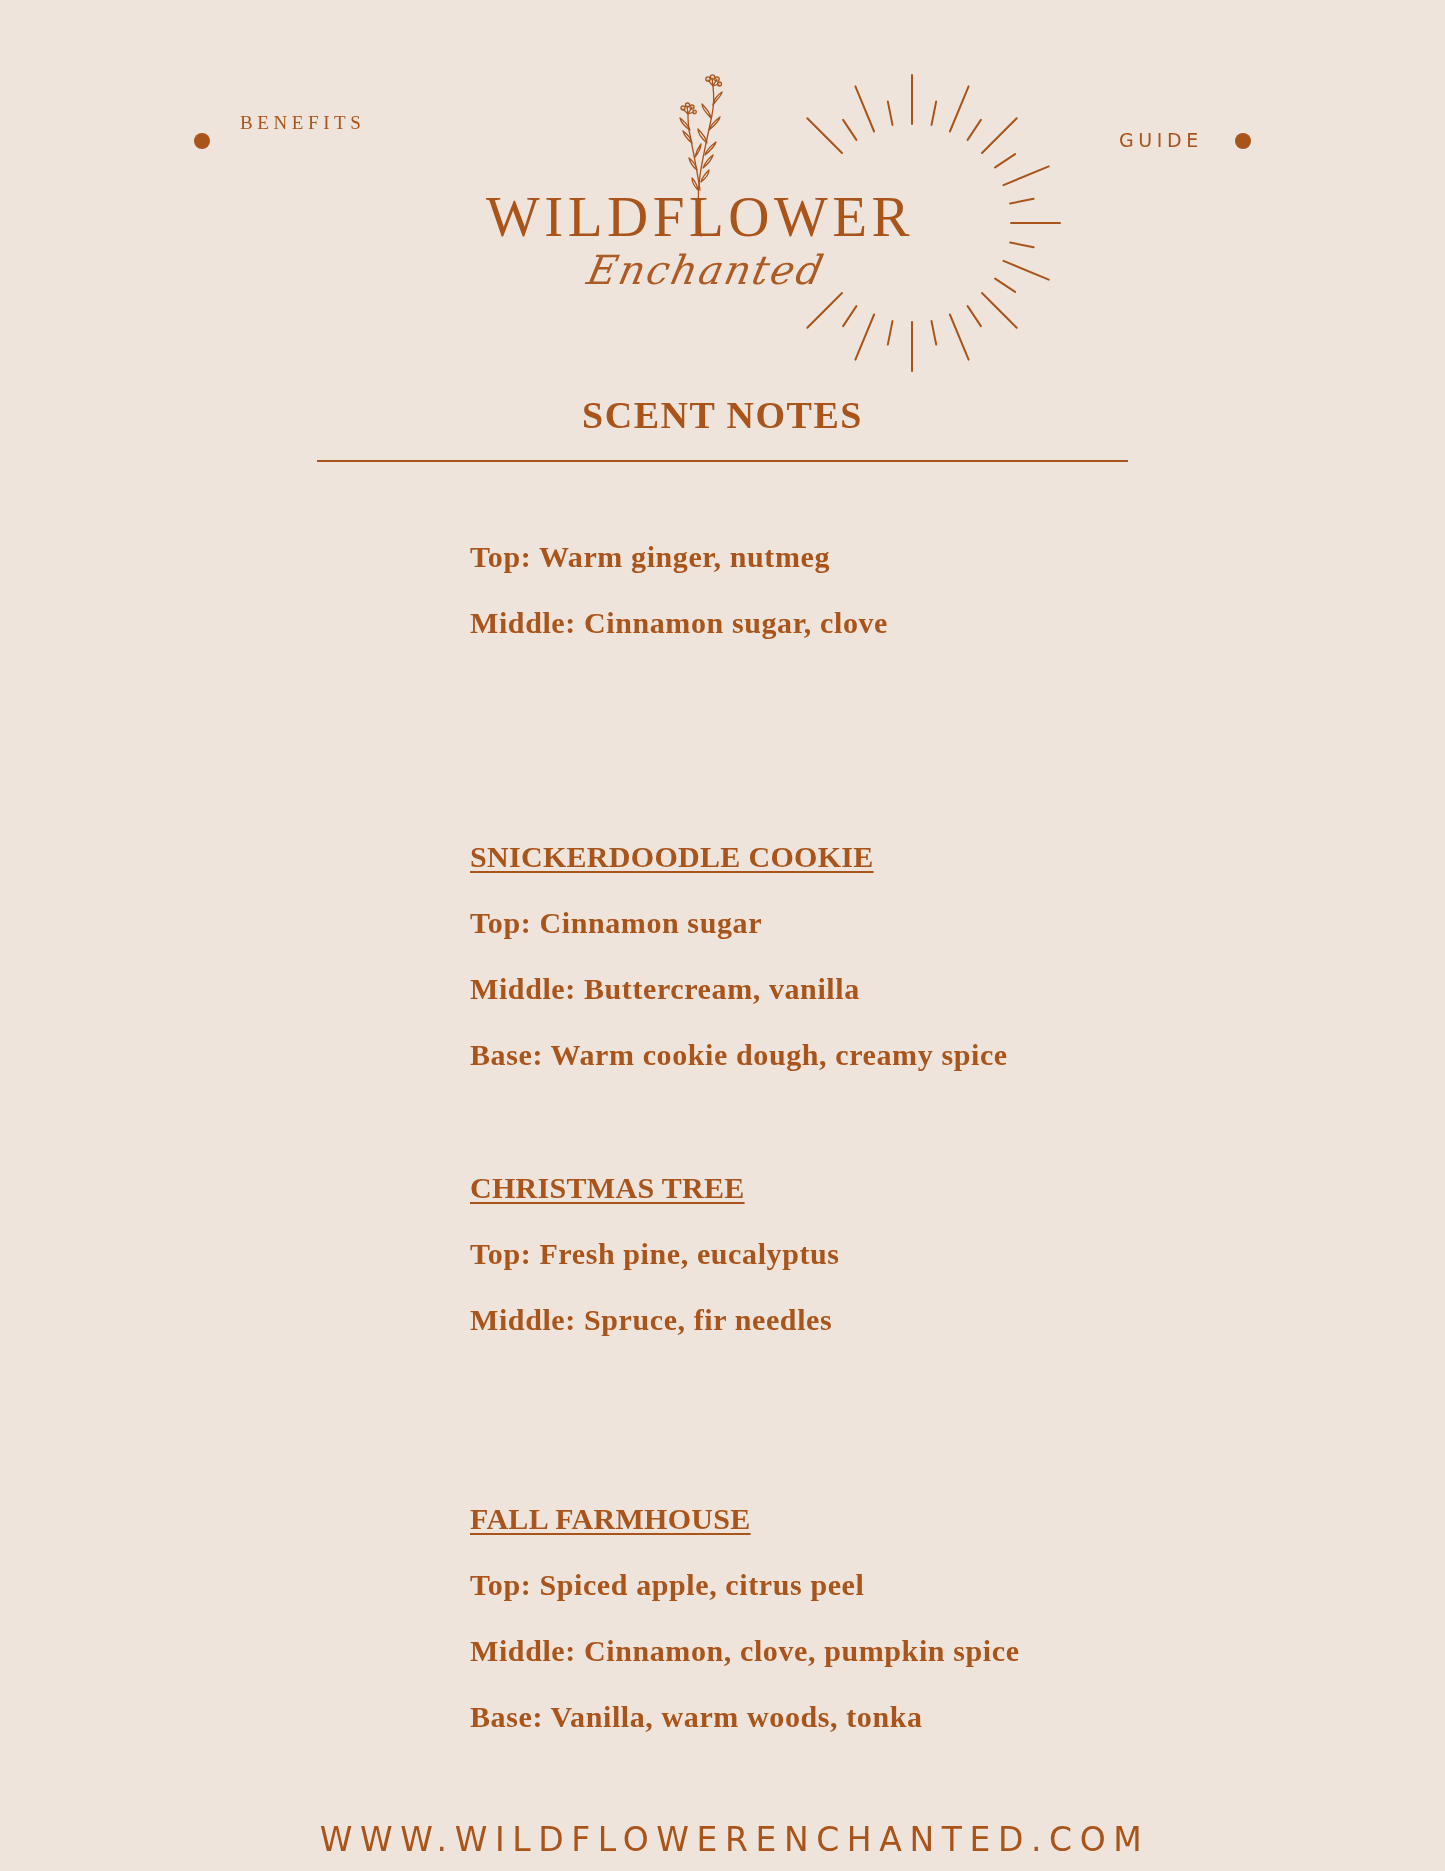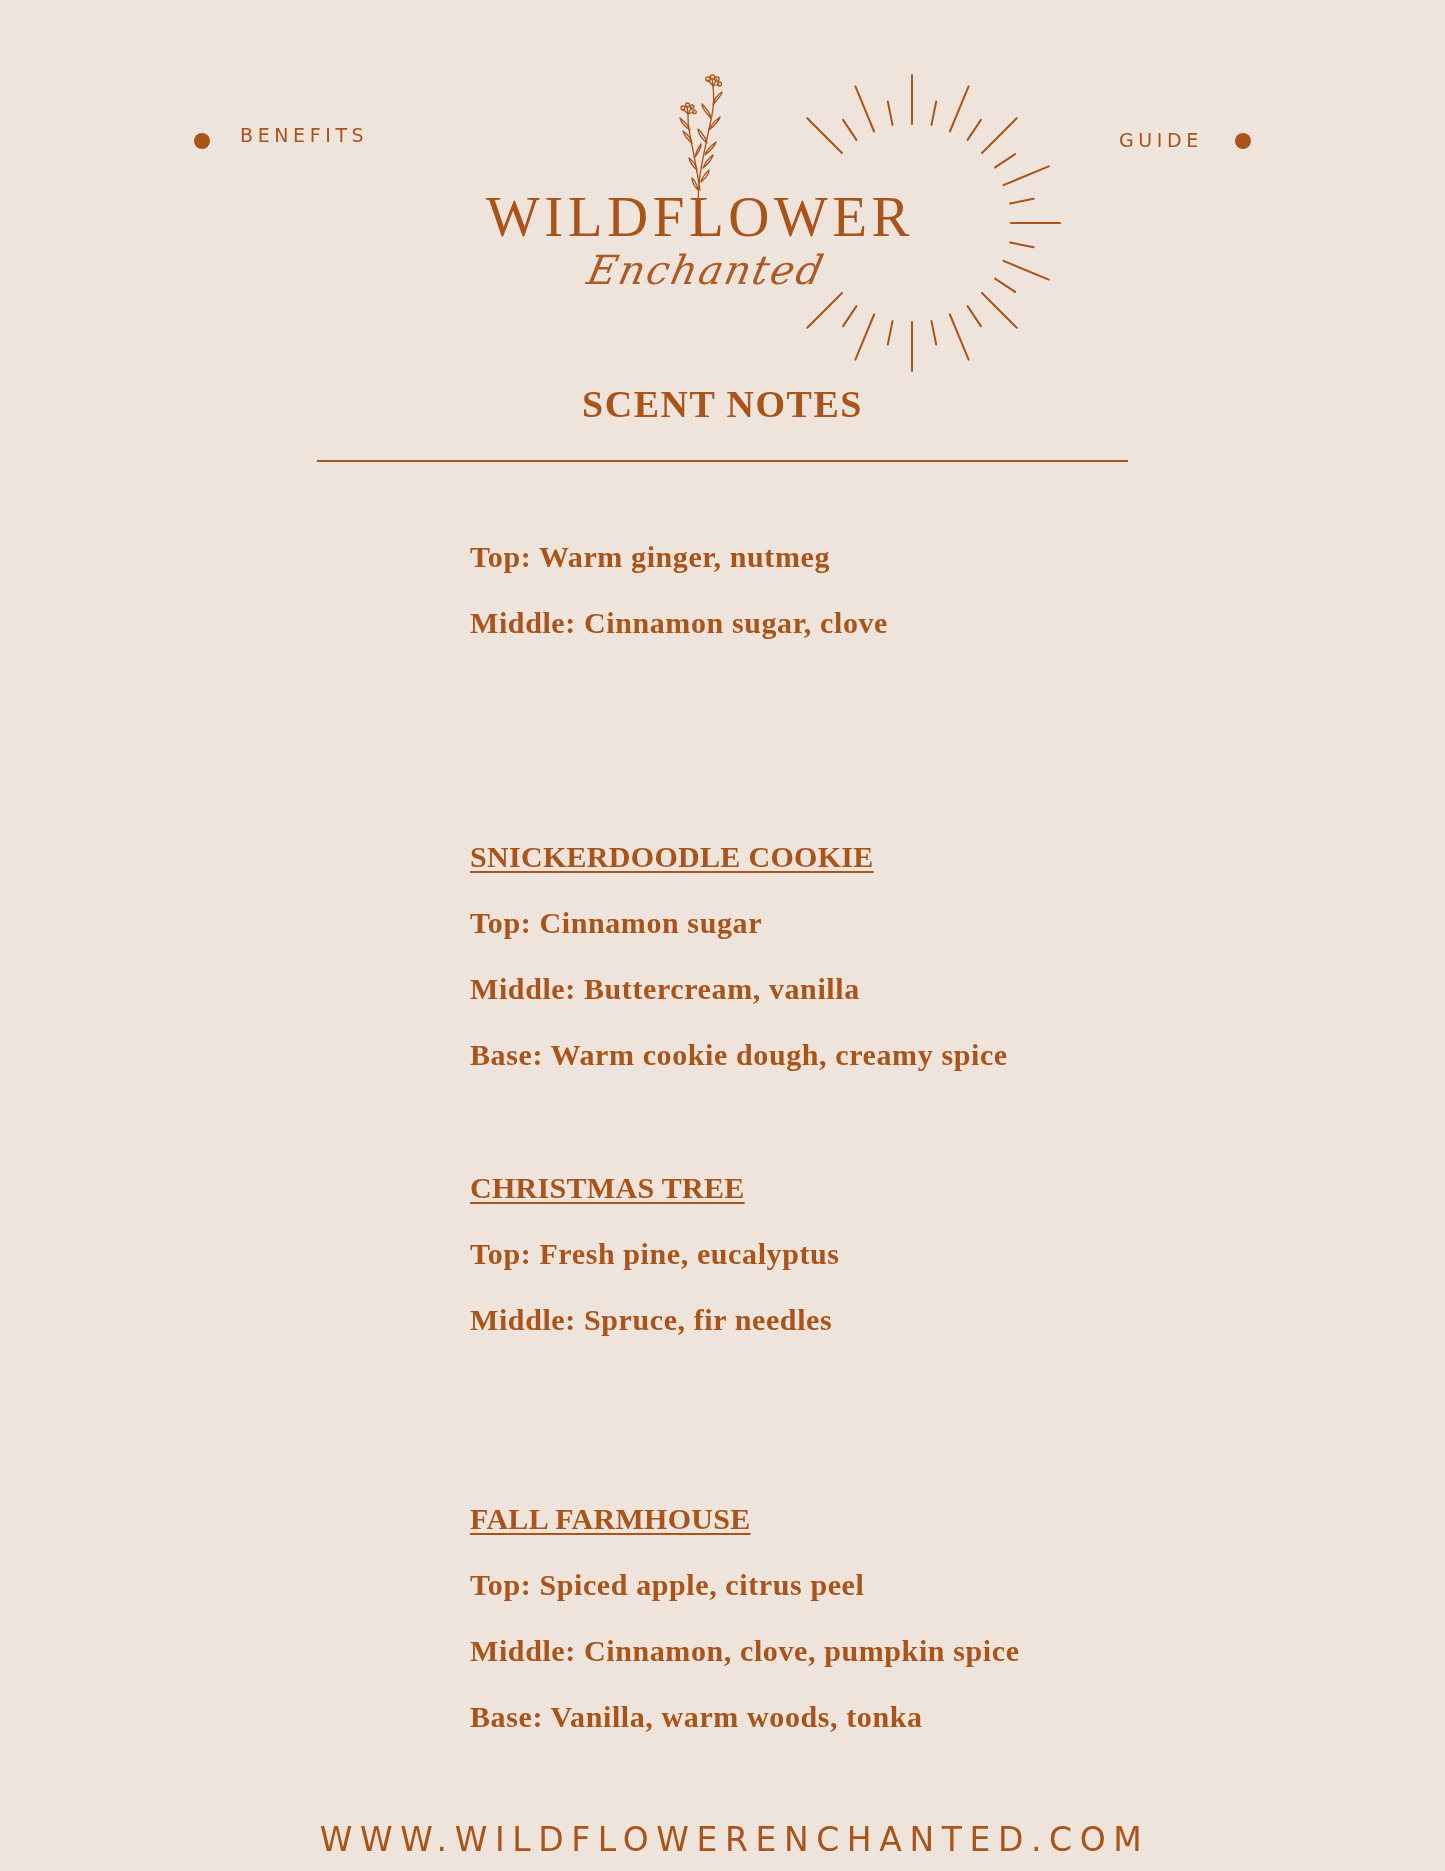--- a/index.html
+++ b/index.html
@@ -70,21 +70,21 @@
       transform: skewX(-12deg);
       transform-origin: left bottom;
       opacity: 0.95;
     }
 
     
     .page-title {
       position: absolute;
       left: 0;
       width: 1445px;
-      top: 384px;
+      top: 395px;
       text-align: center;
       font-family: "Liberation Serif", "DejaVu Serif", serif;
       font-weight: bold;
       font-size: 38px;
       letter-spacing: 1.5px;
       line-height: 40px;
       color: #A8541A;
     }
     .title-rule {
       position: absolute;
@@ -140,21 +140,21 @@
       letter-spacing: 7.6px;
       line-height: 36px;
       color: #A8541A;
       white-space: nowrap;
     }
   </style>
 </head>
 <body>
 
 <div class="nav-dot" style="left:194px; top:133px;"></div>
-<div class="nav-label" style="left:240px; top:126px;">BENEFITS</div>
+<div class="nav-label" style="left:240px; top:113px;font-family:Liberation Serif, serif;">BENEFITS</div>
 
 <div class="nav-label" style="left:1119px; top:131px;">GUIDE</div>
 <div class="nav-dot" style="left:1235px; top:133px;"></div>
 
 <div class="logo">
   <svg width="1445" height="400" viewBox="0 0 1445 400">
     <g id="sun-rays" stroke="#A8541A" stroke-width="2" stroke-linecap="round">
         <line x1="1011.0" y1="223.0" x2="1060.0" y2="223.0"></line>
         <line x1="1010.1" y1="203.5" x2="1033.6" y2="198.8"></line>
         <line x1="1003.5" y1="185.1" x2="1048.7" y2="166.4"></line>

